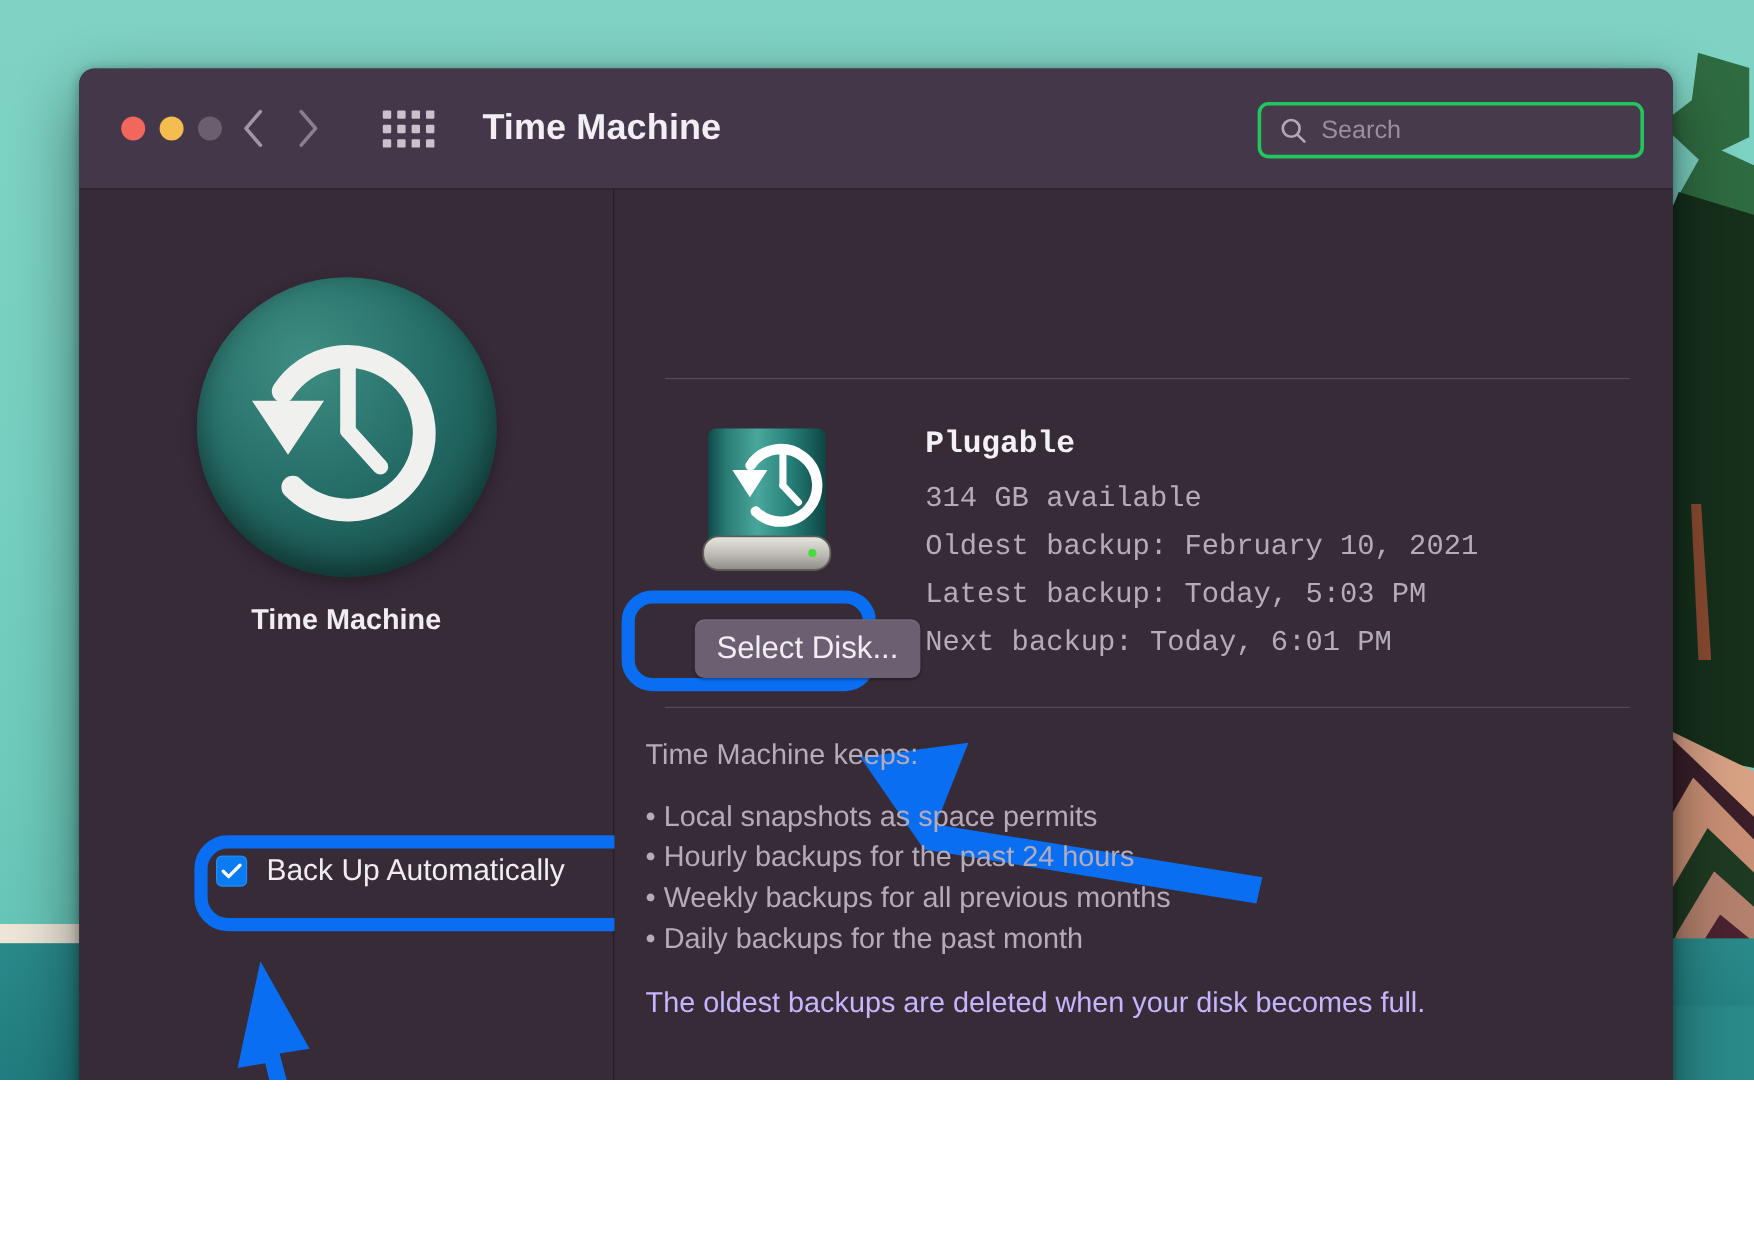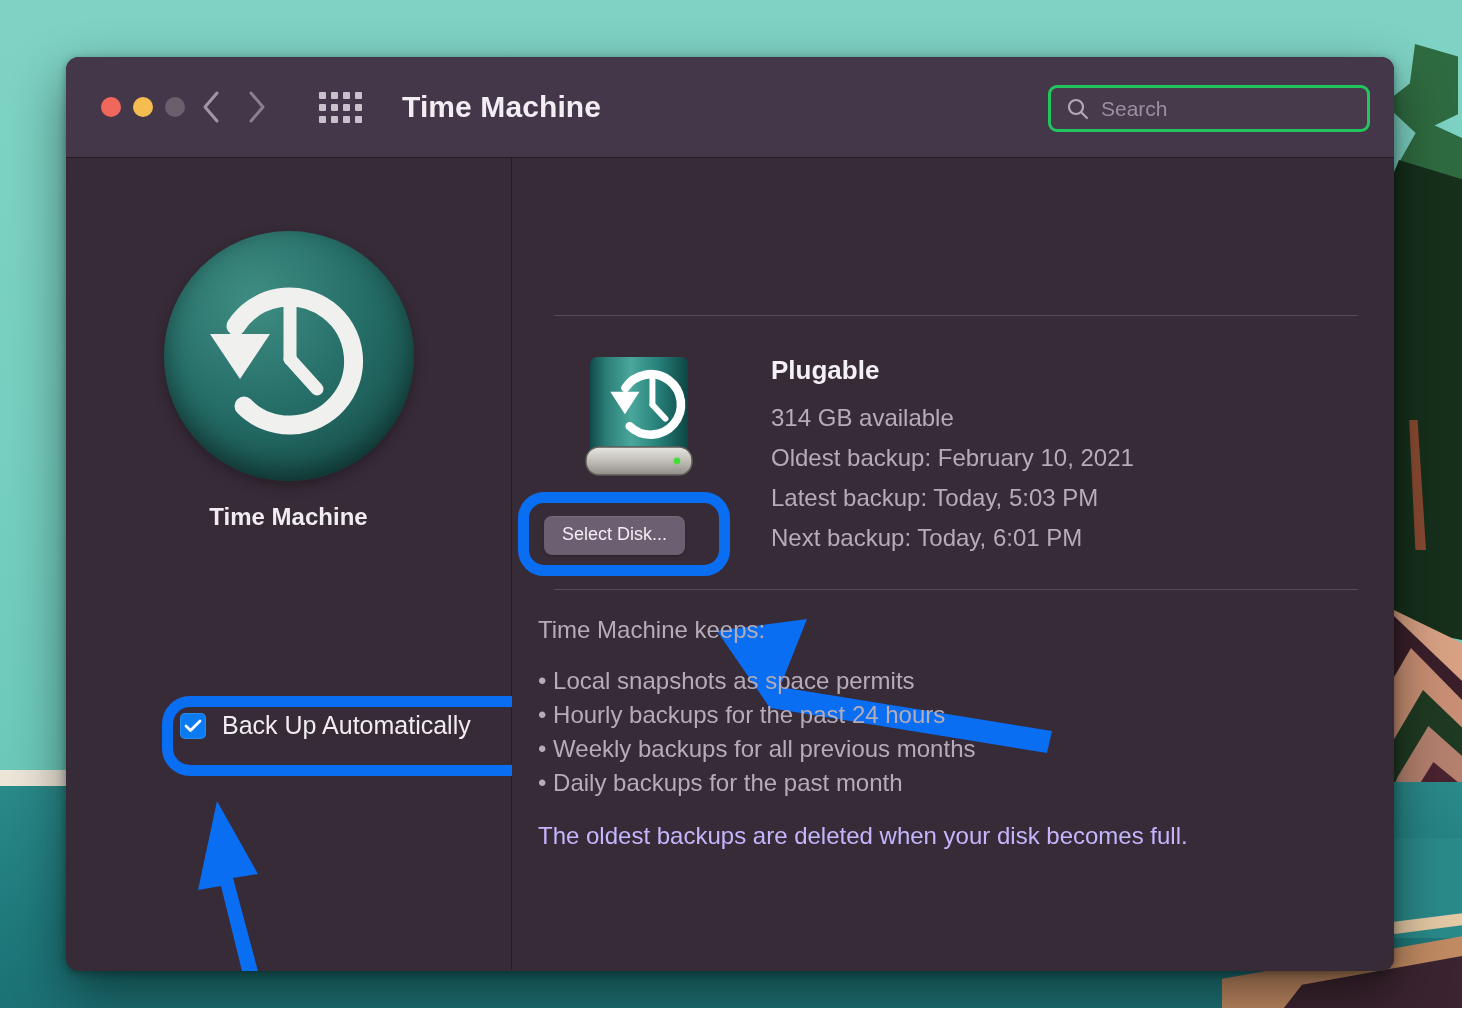--- a/index.html
+++ b/index.html
@@ -8,21 +8,21 @@
     width: 1462px;
     height: 1036px;
     overflow: hidden;
     font-family: "Liberation Sans", sans-serif;
   }
 
   
   #desktop {
     position: relative;
     width: 1462px;
-    height: 1008px;
+    height: 900px;
     background: linear-gradient(180deg, #7fd3c4 0%, #76cfc0 45%, #6ecabb 72%, #5fc0b3 100%);
     overflow: hidden;
   }
   .wp { position: absolute; }
 
   
   .wp-sea {
     left: 0; top: 782px; width: 1462px; height: 254px;
     background: linear-gradient(180deg, #2a8a8a 0%, #1f7a7c 55%, #1b6f73 100%);
   }
@@ -262,45 +262,46 @@
   #div-mid { left: 42px; right: 36px; top: 431px; }
 
   #disk-icon {
     position: absolute;
     left: 72px; top: 197px;
     width: 110px; height: 124px;
   }
 
   #disk-info {
     position: absolute;
-    left: 259px; top: 197px;
+    left: 259px; top: 197px; font-family: Liberation Mono, monospace;
   }
   #disk-name {
     color: #f4f1f6;
     font-size: 26px;
     font-weight: 700;
     margin-bottom: 12px;
   }
   .disk-line {
     color: #b5acb9;
     font-size: 24px;
     line-height: 40px;
     white-space: nowrap;
   }
 
   .btn {
     background: #6c5f71;
     color: #f2eef4;
     border: 0;
     border-radius: 8px;
     font-family: "Liberation Sans", sans-serif;
-    font-size: 18px;
+    font-size: 26px;
     padding: 8px 18px 10px;
     box-shadow: 0 1px 2px rgba(0,0,0,0.30), inset 0 1px 0 rgba(255,255,255,0.07);
     cursor: default;
+    margin-left: 35px;
   }
 
   #select-disk-btn {
     position: absolute;
     left: 32px; top: 358px;
   }
   #hl-select-disk { left: 6px; top: 334px; width: 212px; height: 84px; border-radius: 26px; }
 
   #keeps-block { position: absolute; left: 26px; top: 458px; }
   #keeps-title {

